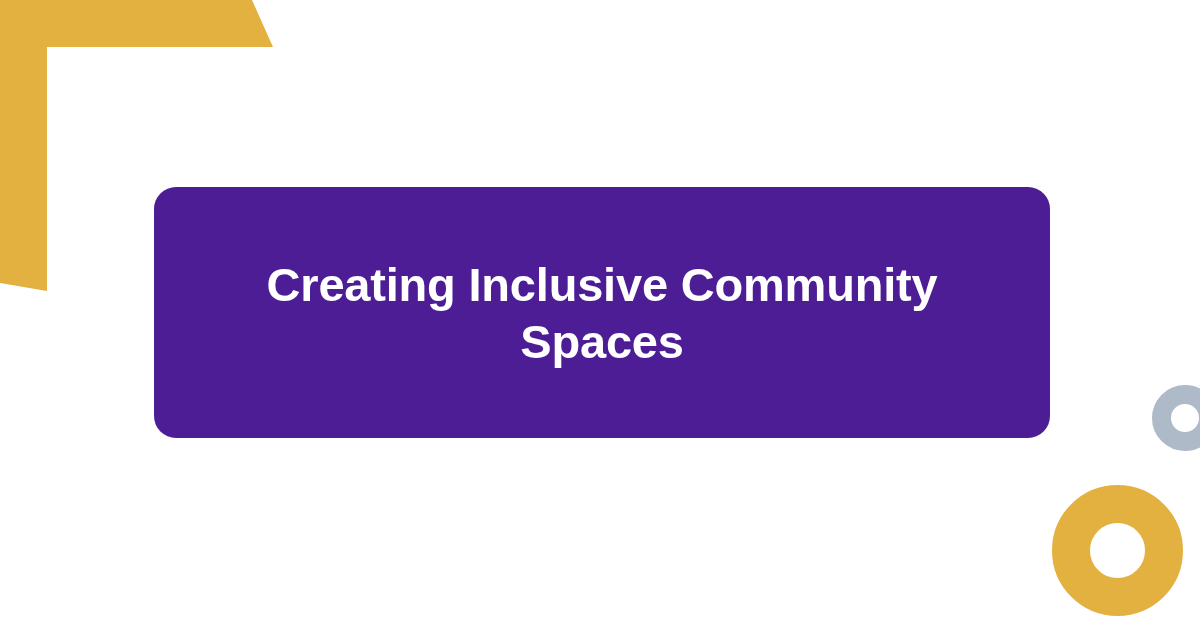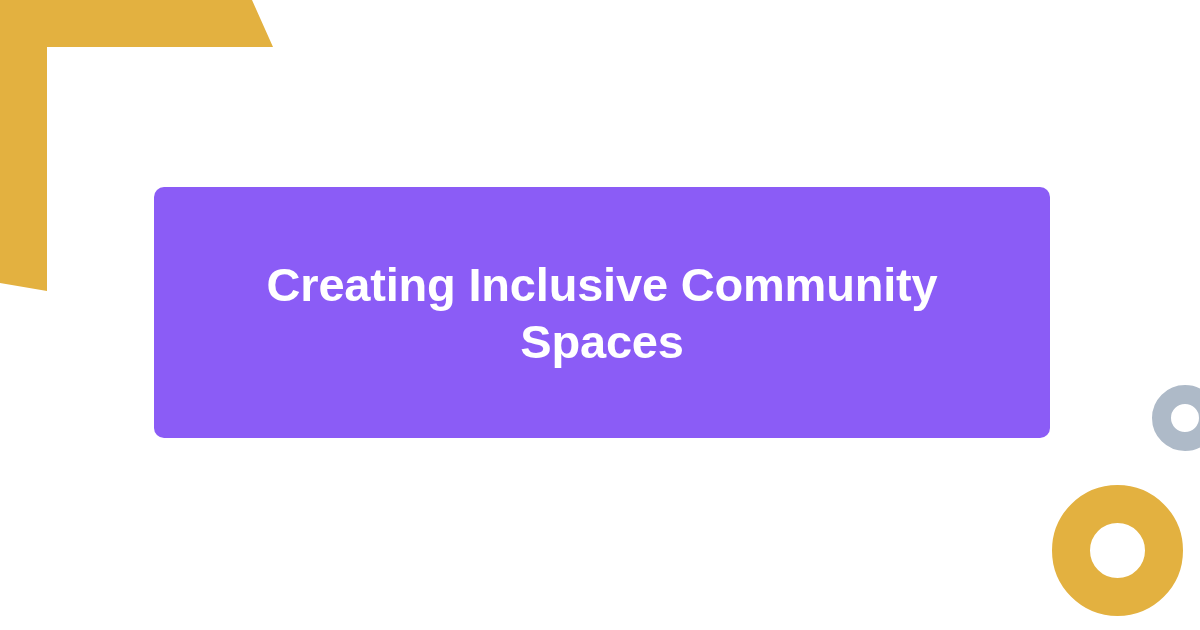--- a/index.html
+++ b/index.html
@@ -32,22 +32,22 @@
     pointer-events: none;
   }
 
   
   .title-card {
     position: absolute;
     left: 154px;
     top: 187px;
     width: 896px;
     height: 251px;
-    background: #8b5cf6;
-    border-radius: 10px;
+    background: #4c1d95;
+    border-radius: 22px;
     display: flex;
     align-items: center;
     justify-content: center;
     box-sizing: border-box;
     padding: 0 32px;
   }
   .title-text {
     margin: 0;
     color: #ffffff;
     font-family: "Liberation Sans", sans-serif;

